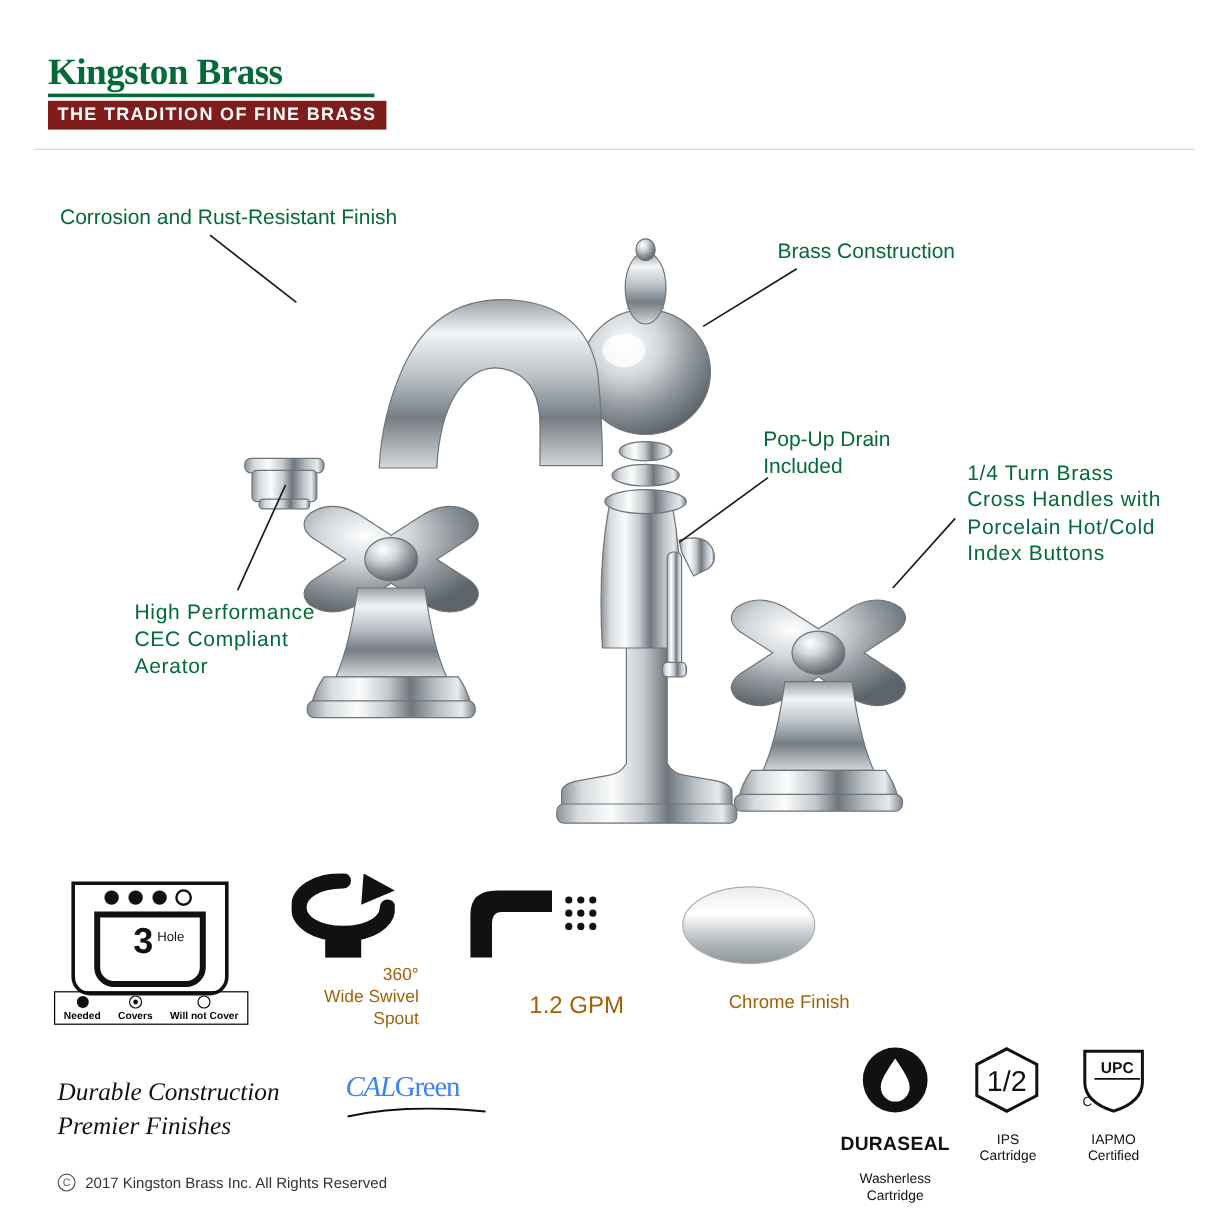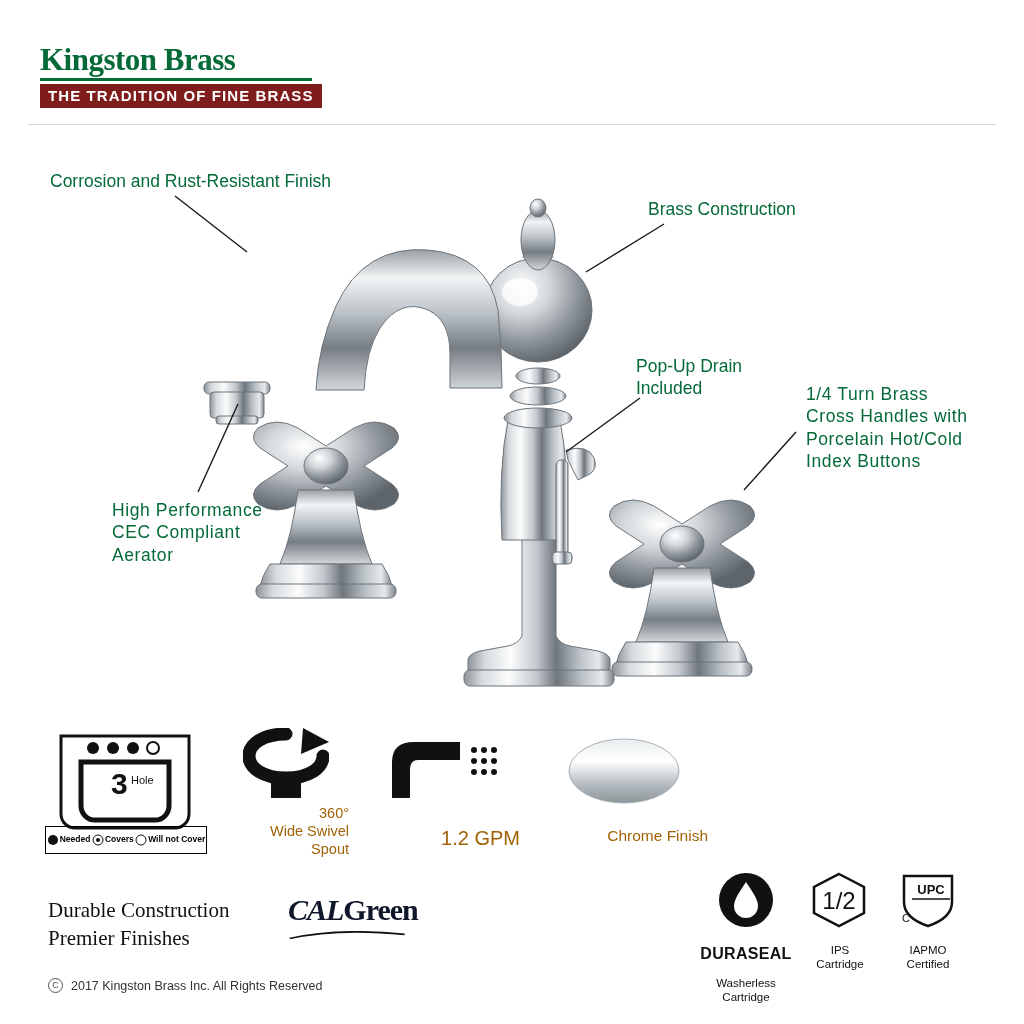--- a/index.html
+++ b/index.html
@@ -123,48 +123,49 @@
     height: 26px;
     border: 1px solid #000;
     display: flex;
     align-items: center;
     justify-content: space-around;
     font-size: 8.5px;
     font-weight: bold;
   }
   .legend-item {
     display: flex;
-    flex-direction: row;
+    flex-direction: column;
     align-items: center;
     line-height: 1.1;
     gap: 1px;
   }
 
   
   .durable {
     position: absolute;
     left: 48px;
     top: 896px;
     font-family: "Liberation Serif", serif;
+    font-style: italic;
     font-size: 21px;
     color: #111;
     line-height: 1.35;
     white-space: pre-line;
   }
   .calgreen {
     position: absolute;
     left: 288px;
     top: 893px;
     width: 180px;
   }
   .cal-text {
     font-family: "Liberation Serif", serif;
-    font-size: 30px;
-    font-weight: bold;
-    color: #0f172a;
+    font-size: 24px;
+    font-weight: normal;
+    color: #3b82f6;
     letter-spacing: -1px;
     white-space: nowrap;
   }
   .cal-swoosh {
     margin-top: -2px;
     height: 10px;
   }
 
   
   .certs {

